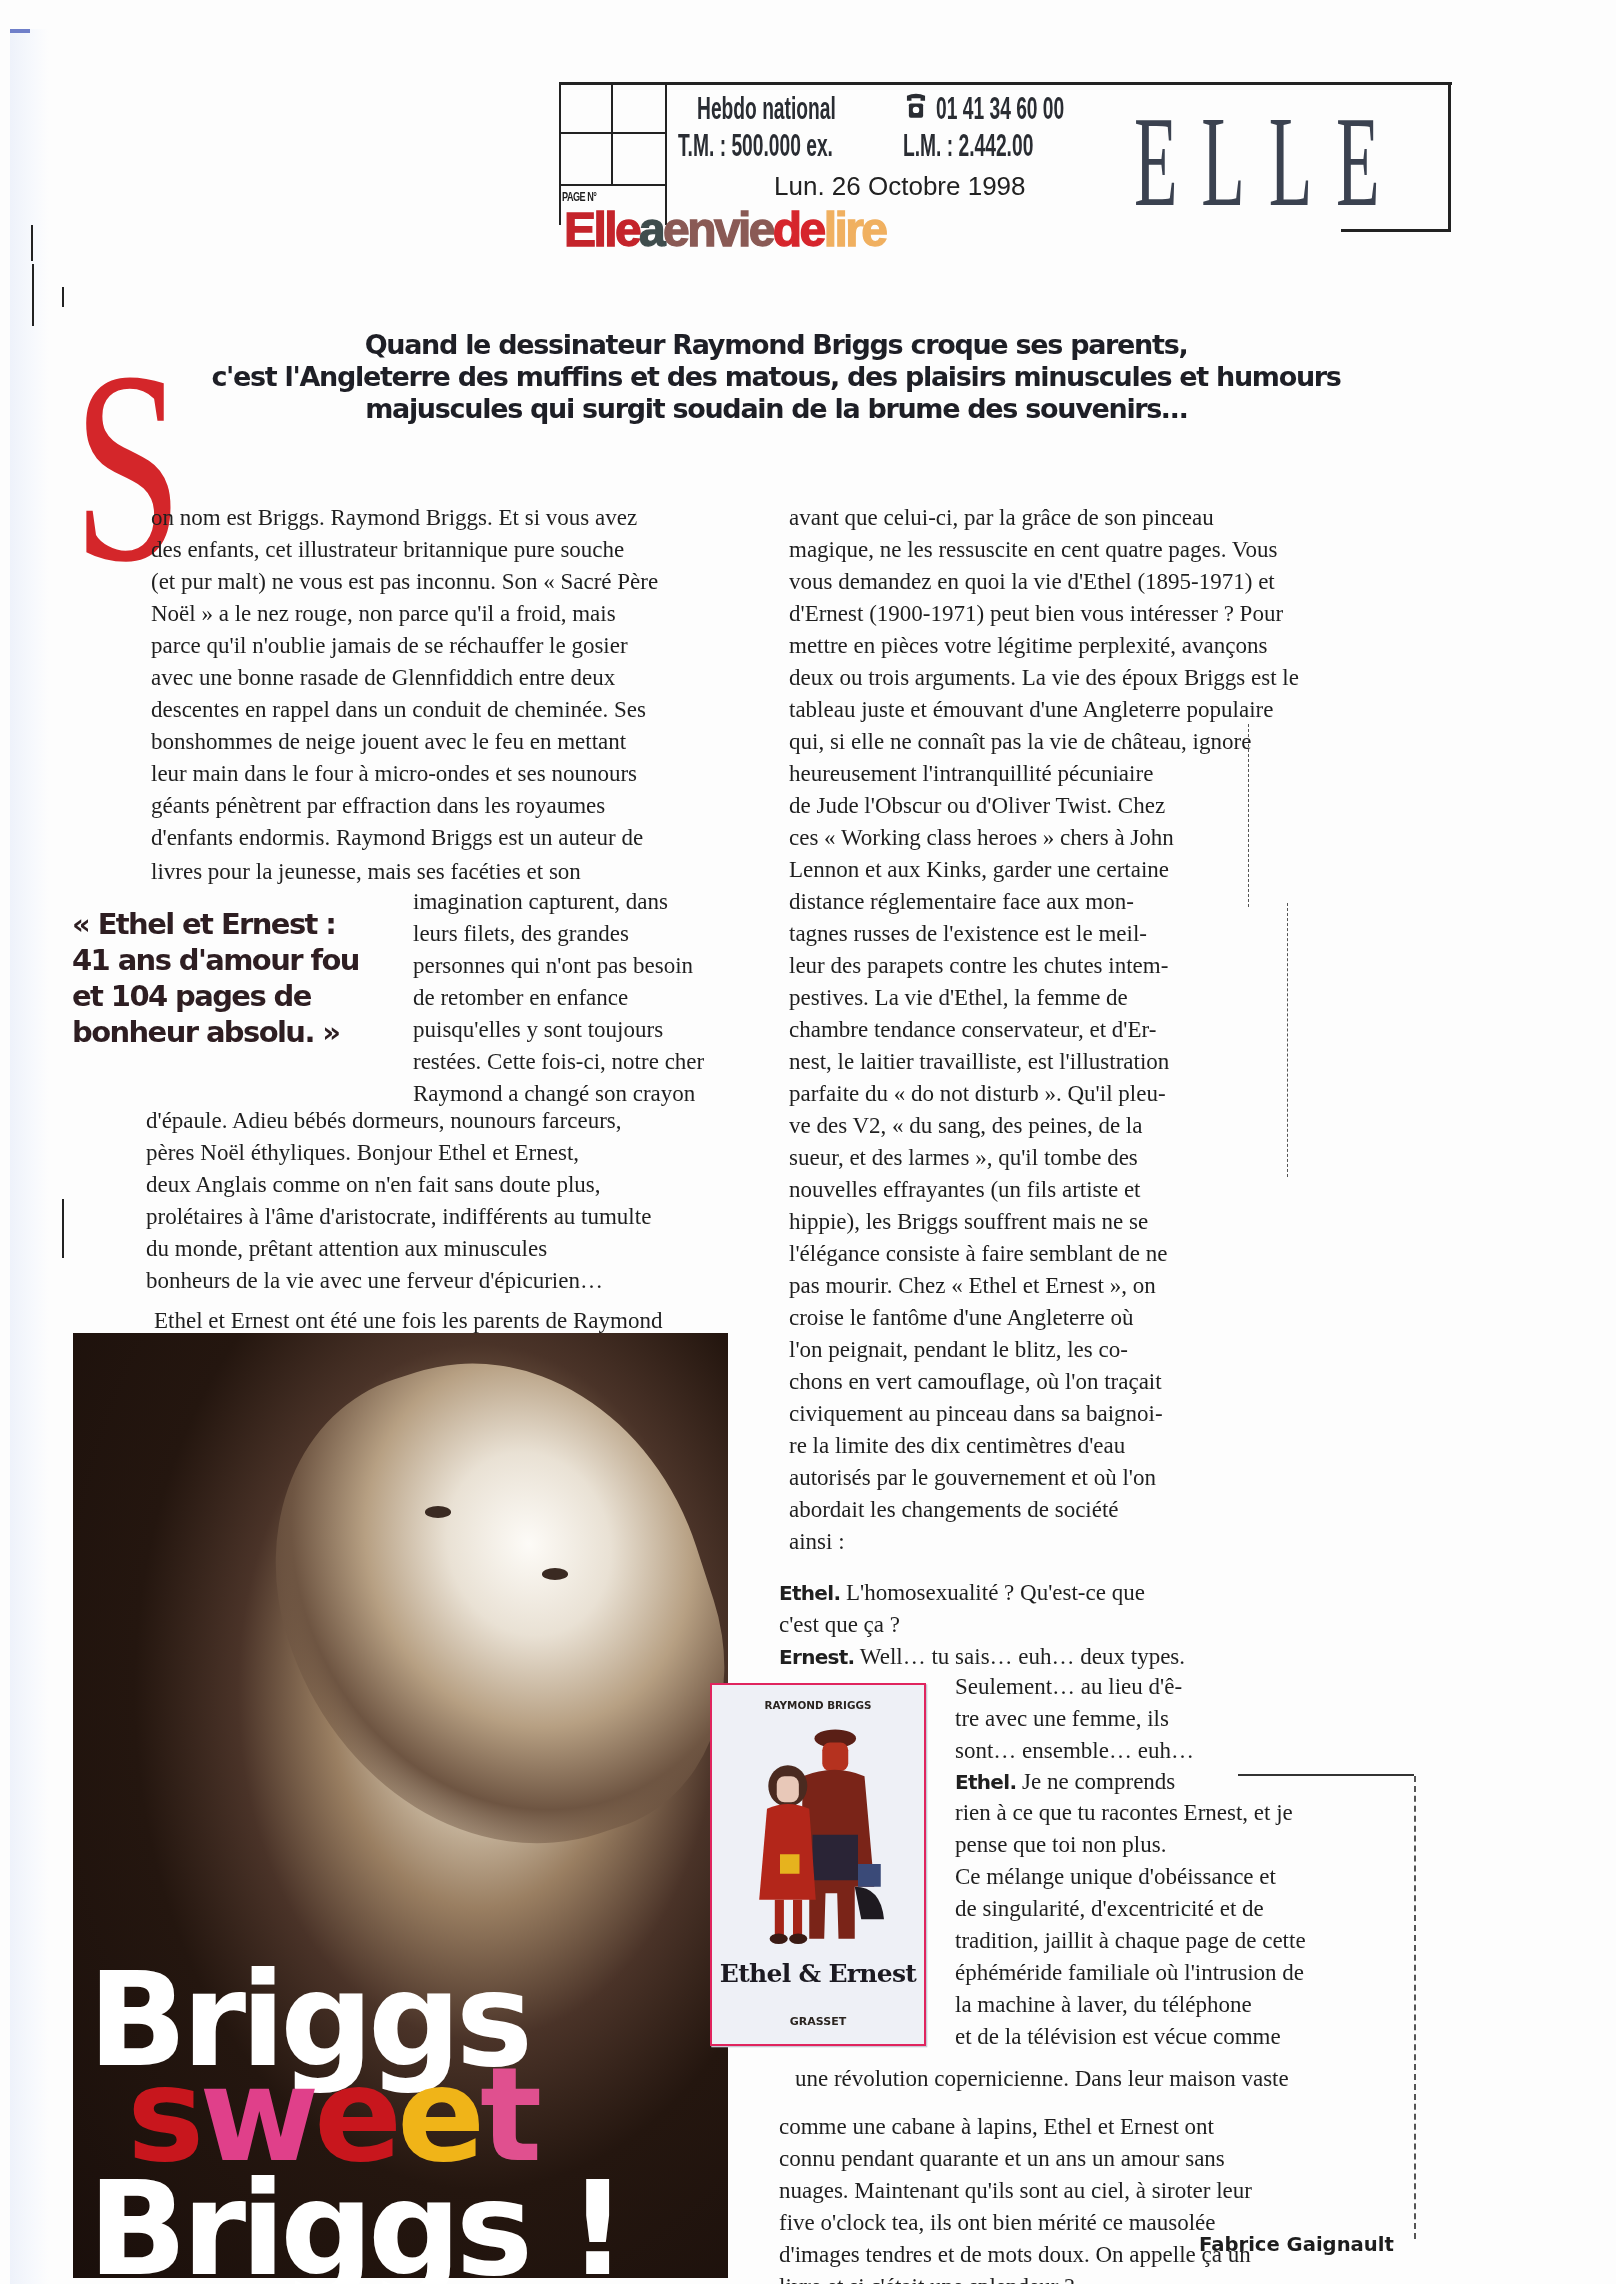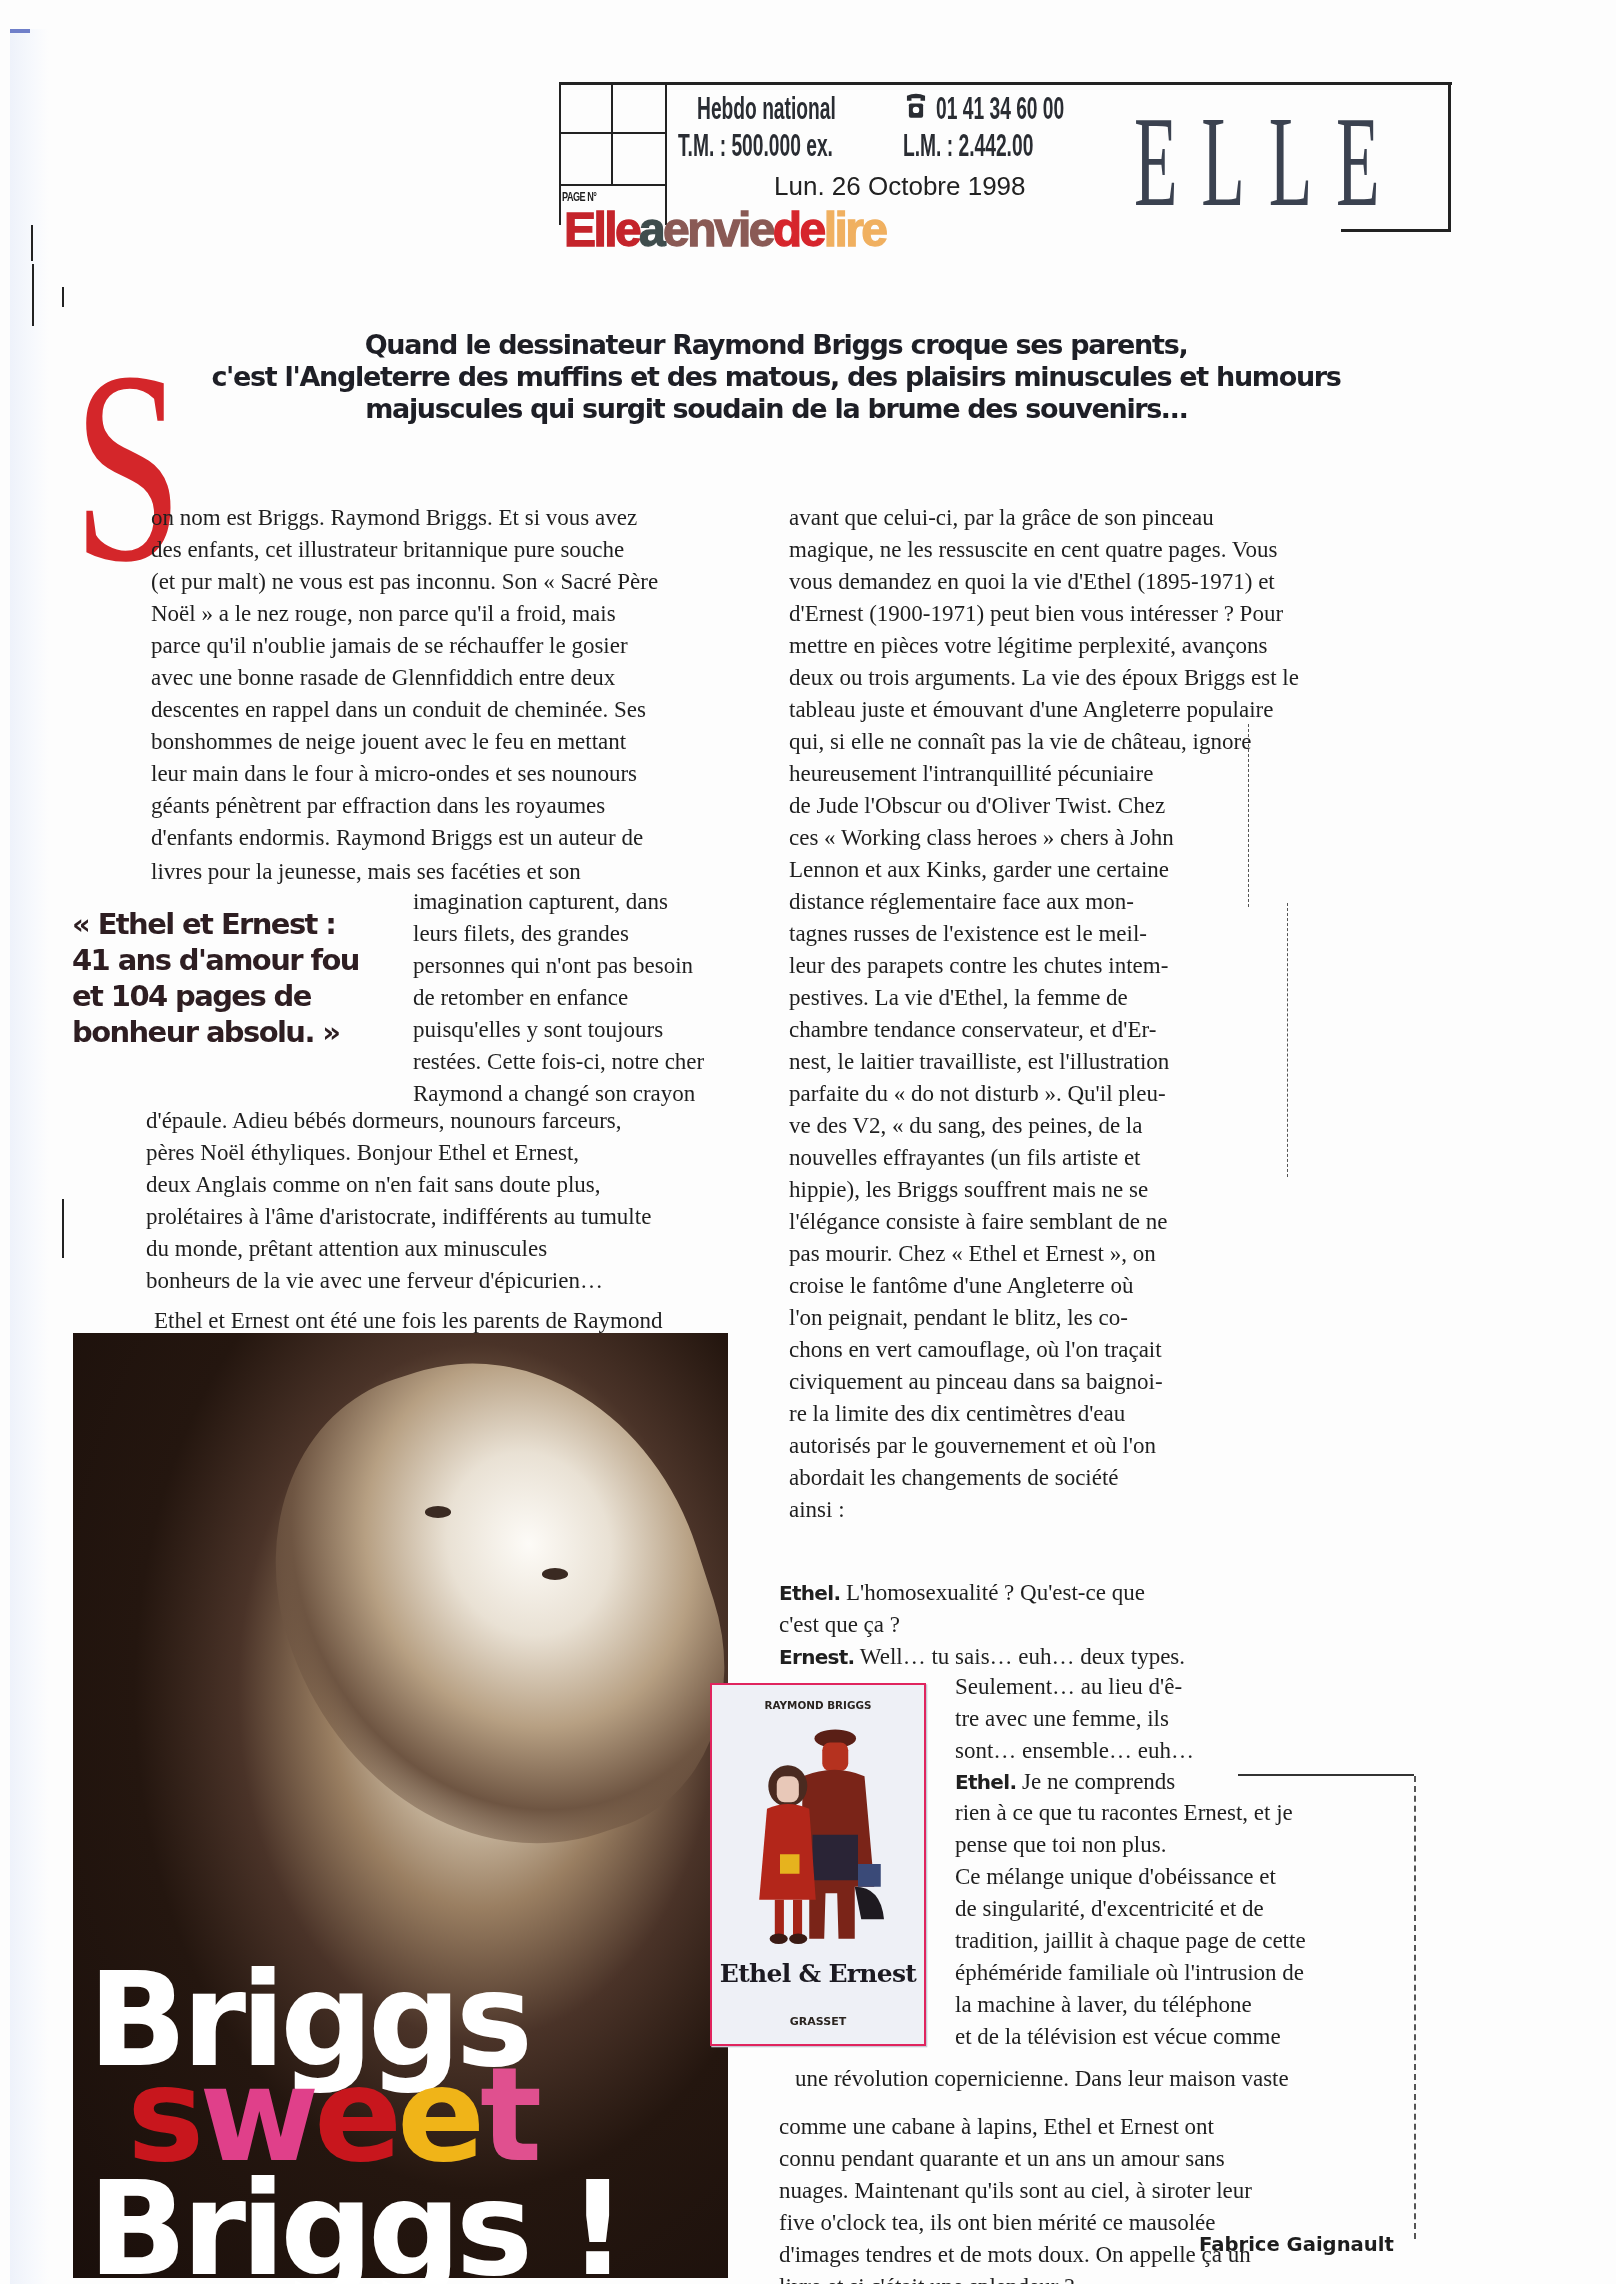--- a/index.html
+++ b/index.html
@@ -156,20 +156,21 @@
     <p style="margin: 0px;">ces « Working class heroes » chers à John</p>
     <p style="margin: 0px;">Lennon et aux Kinks, garder une certaine</p>
     <p style="margin: 0px;">distance réglementaire face aux mon-</p>
     <p style="margin: 0px;">tagnes russes de l'existence est le meil-</p>
     <p style="margin: 0px;">leur des parapets contre les chutes intem-</p>
     <p style="margin: 0px;">pestives. La vie d'Ethel, la femme de</p>
     <p style="margin: 0px;">chambre tendance conservateur, et d'Er-</p>
     <p style="margin: 0px;">nest, le laitier travailliste, est l'illustration</p>
     <p style="margin: 0px;">parfaite du « do not disturb ». Qu'il pleu-</p>
     <p style="margin: 0px;">ve des V2, « du sang, des peines, de la</p>
+    <p style="margin: 0px;">sueur, et des larmes », qu'il tombe des</p>
     <p style="margin: 0px;">nouvelles effrayantes (un fils artiste et</p>
     <p style="margin: 0px;">hippie), les Briggs souffrent mais ne se</p>
     <p style="margin: 0px;">l'élégance consiste à faire semblant de ne</p>
     <p style="margin: 0px;">pas mourir. Chez « Ethel et Ernest », on</p>
     <p style="margin: 0px;">croise le fantôme d'une Angleterre où</p>
     <p style="margin: 0px;">l'on peignait, pendant le blitz, les co-</p>
     <p style="margin: 0px;">chons en vert camouflage, où l'on traçait</p>
     <p style="margin: 0px;">civiquement au pinceau dans sa baignoi-</p>
     <p style="margin: 0px;">re la limite des dix centimètres d'eau</p>
     <p style="margin: 0px;">autorisés par le gouvernement et où l'on</p>

